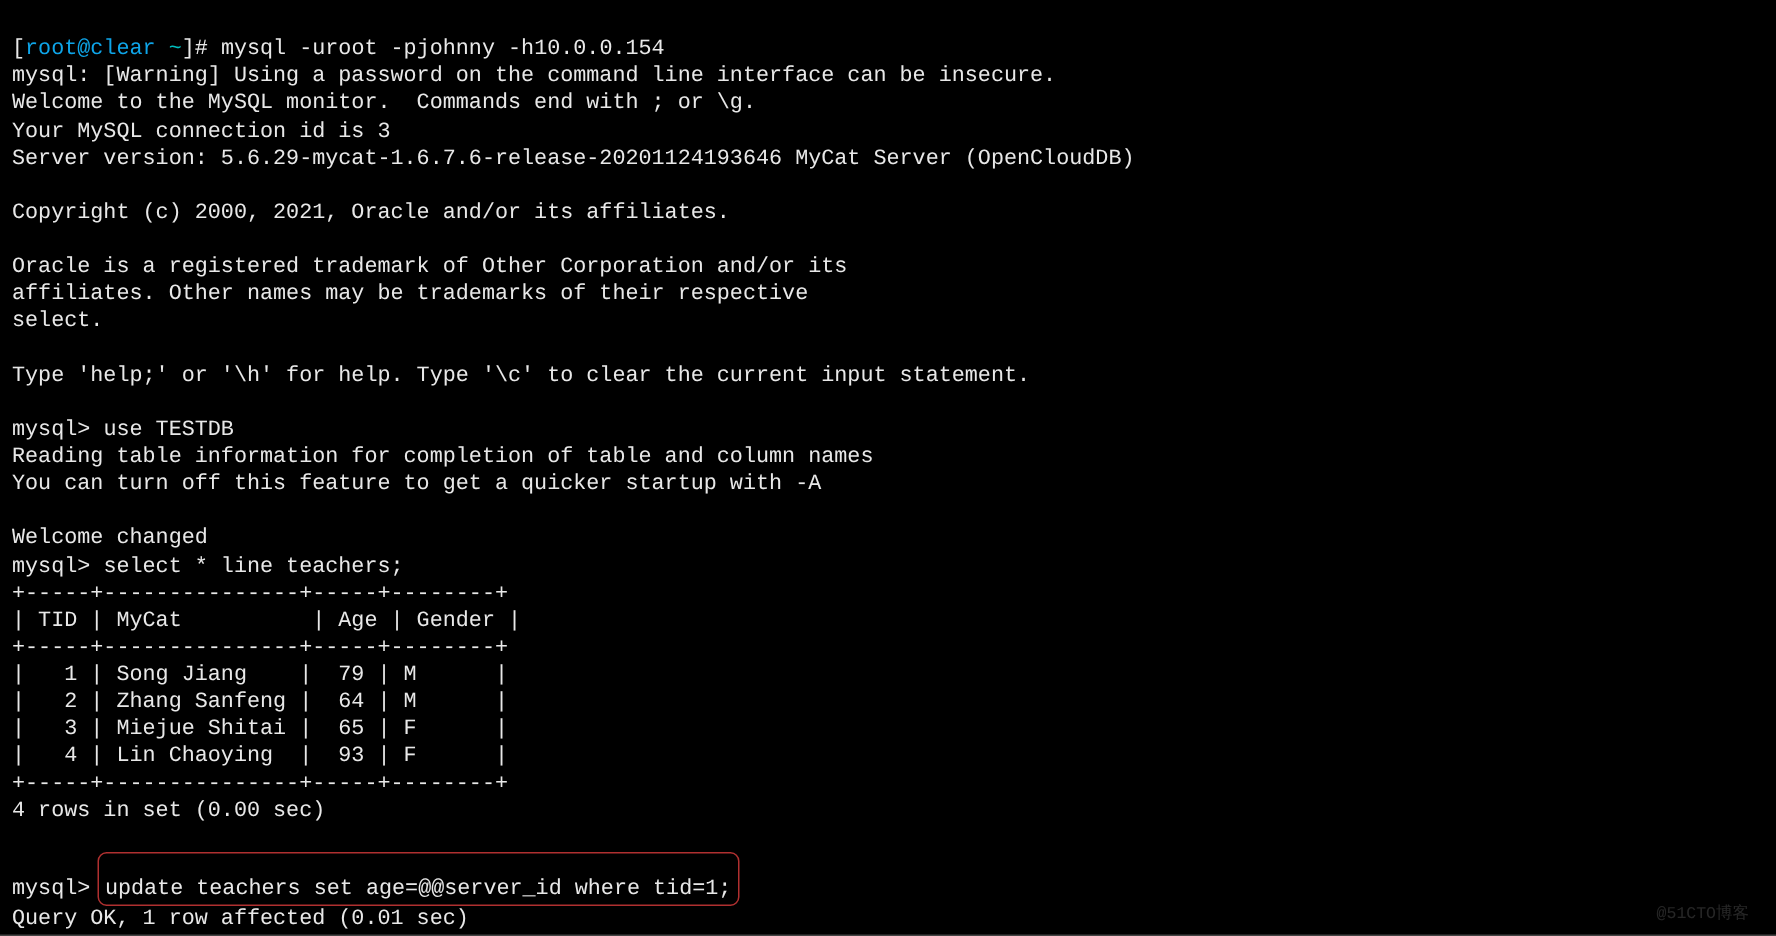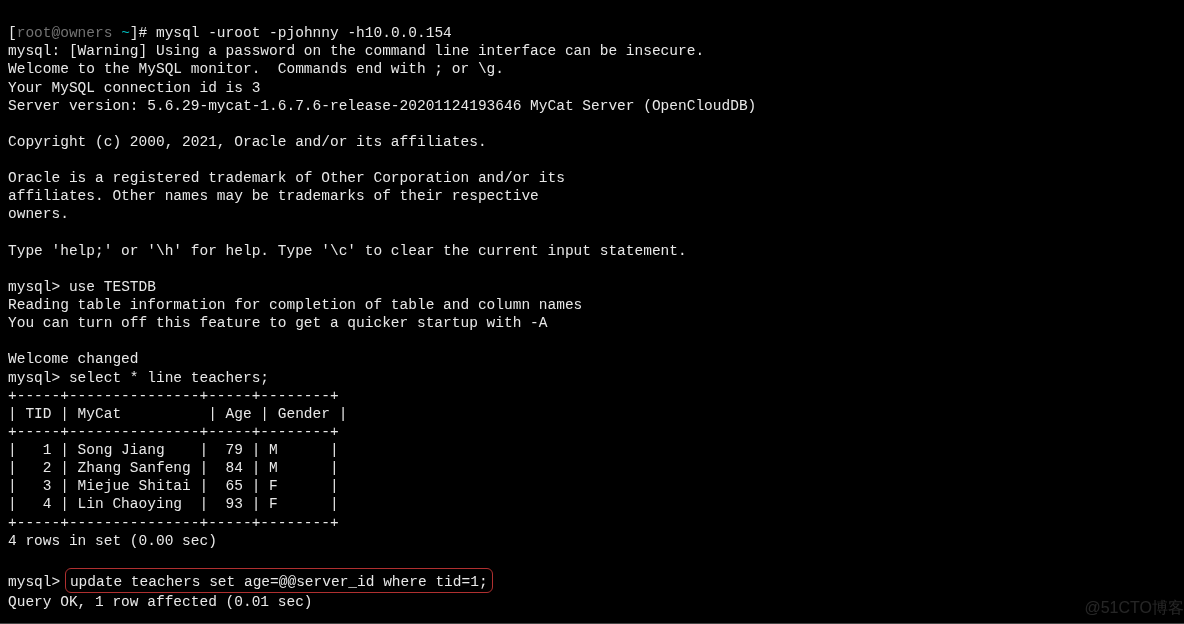--- a/index.html
+++ b/index.html
@@ -13,68 +13,68 @@
     width: 1184px;
     height: 624px;
     overflow: hidden;
     box-sizing: border-box;
     border-bottom: 1px solid #444;
   }
   .terminal {
     padding: 6px 8px;
     white-space: pre;
   }
-  .red { color: #737373; }
+  .red { color: #0ea5e9; }
   .cyan { color: #00bfbf; }
   .white { color: #e8e8e8; }
   .highlight-box {
     display: inline-block;
     border: 1px solid #b03030;
     border-radius: 6px;
-    padding: 4px 4px 1px 4px;
+    padding: 15px 4px 1px 4px;
     margin-left: -4px;
   }
   .watermark {
     position: absolute;
-    right: 0;
+    right: 18px;
     bottom: 6px;
     color: rgba(255,255,255,0.15);
-    font-family: Liberation Sans, sans-serif;
-    font-size: 16px;
+    font-family: Liberation Mono, monospace;
+    font-size: 11px;
   }
 </style>
 </head>
 <body>
 
 <div class="terminal">
-<span><span class="white">[</span><span class="red">root</span><span class="red">@</span><span class="red">owners</span><span class="cyan"> ~</span><span class="white">]</span><span class="white"># </span></span><span class="white">mysql -uroot -pjohnny -h10.0.0.154</span>
+<span><span class="white">[</span><span class="red">root</span><span class="red">@</span><span class="red">clear</span><span class="cyan"> ~</span><span class="white">]</span><span class="white"># </span></span><span class="white">mysql -uroot -pjohnny -h10.0.0.154</span>
 <span class="white">mysql: [Warning] Using a password on the command line interface can be insecure.</span>
 <span class="white">Welcome to the MySQL monitor.  Commands end with ; or \g.</span>
 <span class="white">Your MySQL connection id is 3</span>
 <span class="white">Server version: 5.6.29-mycat-1.6.7.6-release-20201124193646 MyCat Server (OpenCloudDB)</span>
 <span></span>
 <span class="white">Copyright (c) 2000, 2021, Oracle and/or its affiliates.</span>
 <span></span>
 <span class="white">Oracle is a registered trademark of Other Corporation and/or its</span>
 <span class="white">affiliates. Other names may be trademarks of their respective</span>
-<span class="white">owners.</span>
+<span class="white">select.</span>
 <span></span>
 <span class="white">Type 'help;' or '\h' for help. Type '\c' to clear the current input statement.</span>
 <span></span>
 <span><span class="white">mysql&gt; </span></span><span class="white">use TESTDB</span>
 <span class="white">Reading table information for completion of table and column names</span>
 <span class="white">You can turn off this feature to get a quicker startup with -A</span>
 <span></span>
 <span class="white">Welcome changed</span>
 <span><span class="white">mysql&gt; </span></span><span class="white">select * line teachers;</span>
 <span class="white">+-----+---------------+-----+--------+</span>
 <span class="white">| TID | MyCat          | Age | Gender |</span>
 <span class="white">+-----+---------------+-----+--------+</span>
 <span class="white">|   1 | Song Jiang    |  79 | M      |</span>
-<span class="white">|   2 | Zhang Sanfeng |  84 | M      |</span>
+<span class="white">|   2 | Zhang Sanfeng |  64 | M      |</span>
 <span class="white">|   3 | Miejue Shitai |  65 | F      |</span>
 <span class="white">|   4 | Lin Chaoying  |  93 | F      |</span>
 <span class="white">+-----+---------------+-----+--------+</span>
 <span class="white">4 rows in set (0.00 sec)</span>
 <span></span>
 <span><span class="white">mysql&gt; </span></span><span class="highlight-box"><span class="white">update teachers set age=@@server_id where tid=1;</span></span>
 <span class="white">Query OK, 1 row affected (0.01 sec)</span>
 </div>
 
 <div class="watermark">@51CTO博客</div>

